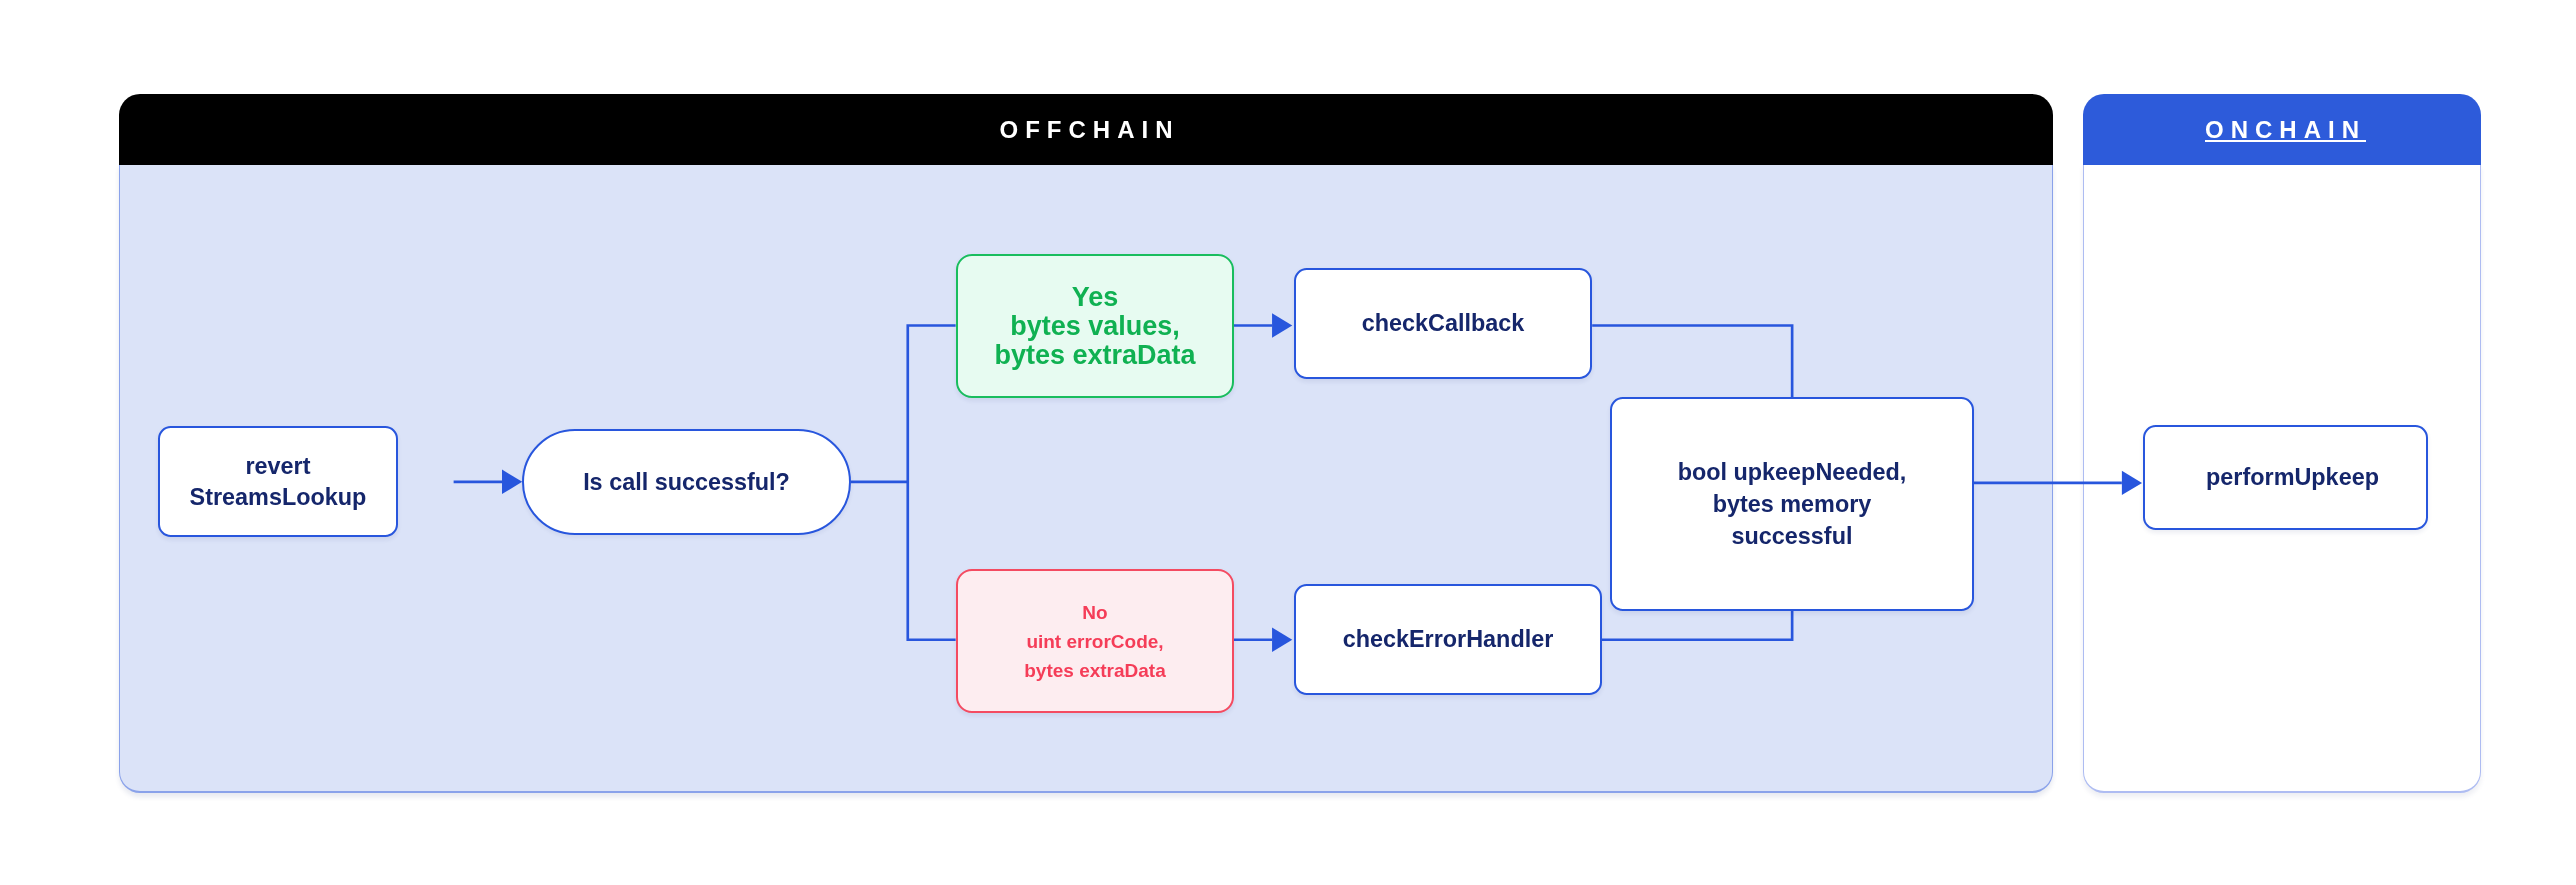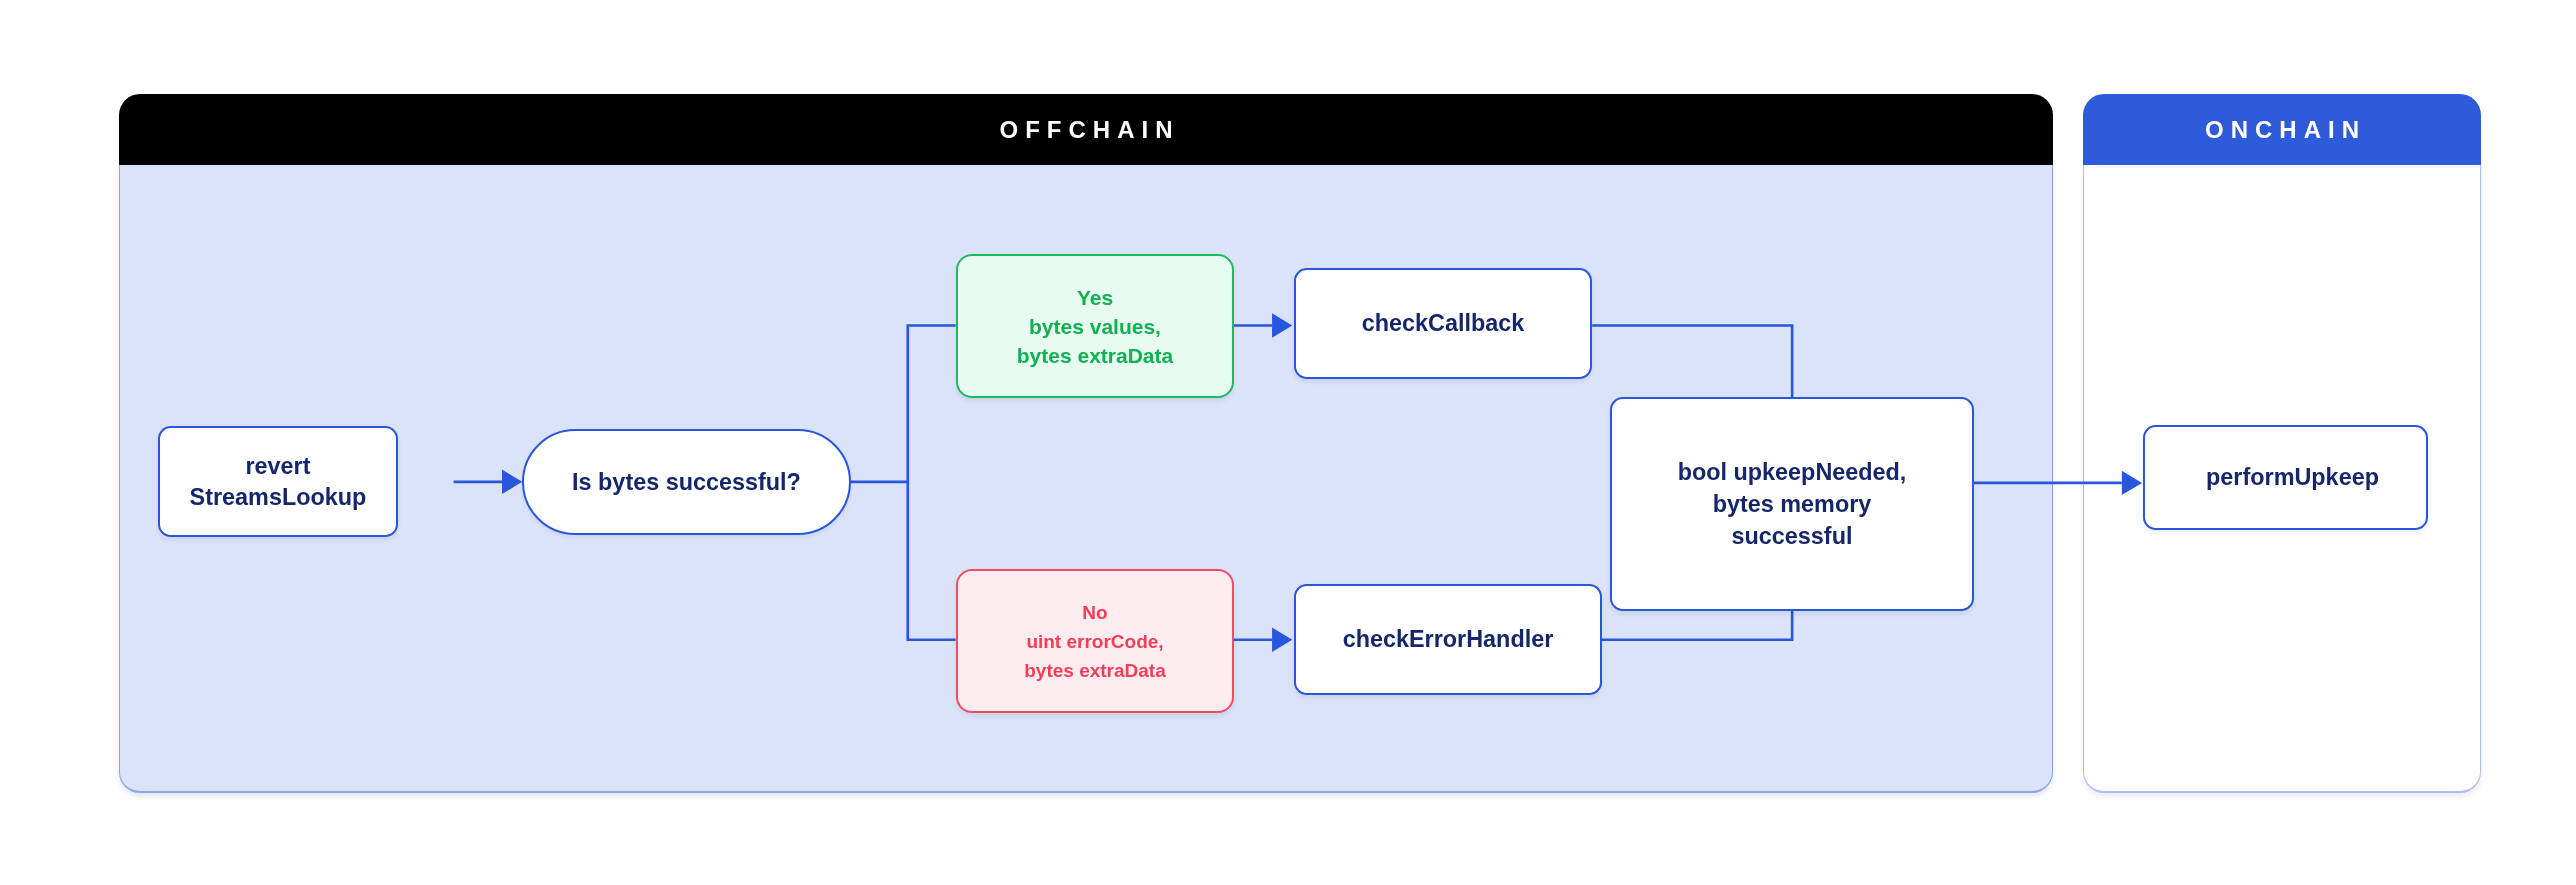--- a/index.html
+++ b/index.html
@@ -32,21 +32,21 @@
   }
   #panel-offchain { left: 97px; top: 94px; width: 1934px; height: 698px; padding-left: 22px; }
   #panel-offchain .panel-header { background: var(--offchain-header, #000); }
   #panel-offchain .panel-body {
     height: 628px;
     background: var(--offchain-fill, #dbe3f8);
     border-color: var(--offchain-border, #8aa2ea);
     box-shadow: 0 3.2px 5.3px rgba(21,38,107,0.10);
   }
   #panel-onchain { left: 2083px; top: 94px; width: 398px; height: 698px; }
-  #panel-onchain .panel-header { background: var(--onchain-header, #2d5bda); }
+  #panel-onchain .panel-header { background: var(--onchain-header, #2d5bda); text-decoration: underline; }
   #panel-onchain .panel-body {
     height: 628px;
     background: #ffffff;
     border-color: var(--onchain-border, #aebcf2);
     box-shadow: 0 3.2px 5.3px rgba(21,38,107,0.08);
   }
 
   
   #connector-layer {
     position: absolute; left: 0; top: 0; z-index: 5;
@@ -72,21 +72,21 @@
     color: var(--navy-text, #15266b);
     font-weight: 700;
     font-size: 23.4px;
     line-height: 31px;
     box-shadow: 0 2.1px 4.3px rgba(21,38,107,0.08);
   }
   #node-revert-streams-lookup { left: 158px;  top: 426px;  width: 240px; height: 111px; }
   #node-is-call-successful    { left: 522px;  top: 429px;  width: 329px; height: 106px; border-radius: 53px; }
   #node-yes-branch {
     left: 956px; top: 254px; width: 278px; height: 144px;
-    font-size: 21px; line-height: 29px; border-radius: 16px;
+    font-size: 27px; line-height: 29px; border-radius: 16px;
     background: var(--green-fill, #e7fbf1);
     border-color: var(--green, #19bd5e);
     color: var(--green-text, #10b152);
   }
   #node-check-callback        { left: 1294px; top: 268px;  width: 298px; height: 111px; text-align: right; }
   #node-no-branch {
     left: 956px; top: 569px; width: 278px; height: 144px;
     font-size: 19px; line-height: 29px; border-radius: 16px;
     background: var(--red-fill, #fdedf0);
     border-color: var(--red, #f44b61);
@@ -134,21 +134,21 @@
     <path d="M3712 908 H3990"></path>
     <polygon points="3990,885 3990,931 4028,908"></polygon>
   </svg>
 
   <div class="node" id="node-revert-streams-lookup">
     <div>revert</div>
     <div>StreamsLookup</div>
   </div>
 
   <div class="node" id="node-is-call-successful">
-    <div>Is bytes successful?</div>
+    <div>Is call successful?</div>
   </div>
 
   <div class="node" id="node-yes-branch">
     <div>Yes</div>
     <div>bytes values,</div>
     <div>bytes extraData</div>
   </div>
 
   <div class="node" id="node-check-callback">
     <div>checkCallback</div>

